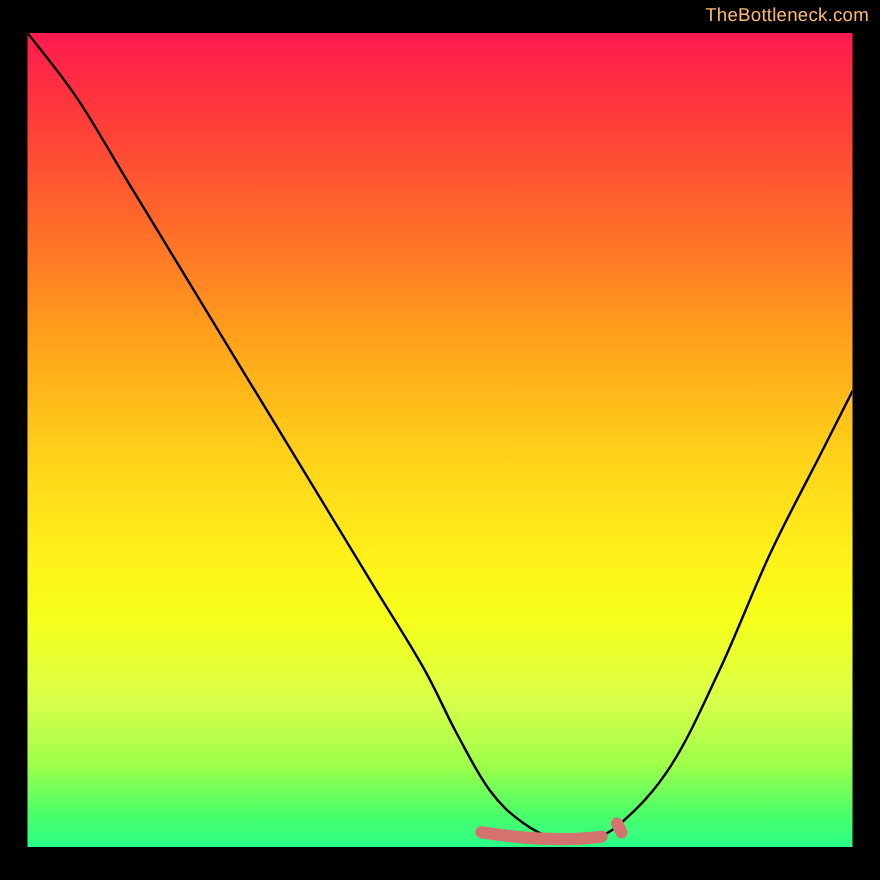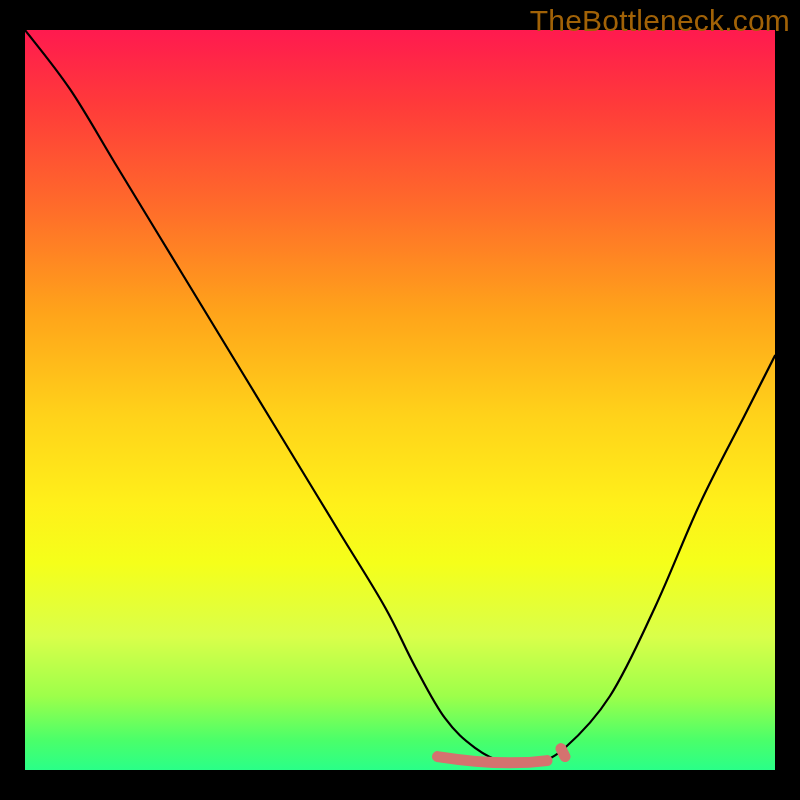--- a/index.html
+++ b/index.html
@@ -14,22 +14,22 @@
   .frame {
     position: relative;
     width: 800px;
     height: 800px;
     background: #000;
   }
   .watermark {
     position: absolute;
     top: 4px;
     right: 10px;
-    color: #a16207;
-    font-size: 30px;
+    color: #fdba74;
+    font-size: 17px;
     font-weight: 500;
     z-index: 20;
     letter-spacing: 0.2px;
   }
   .plot-area {
     position: absolute;
     left: 25px;
     top: 30px;
     width: 750px;
     height: 740px;

